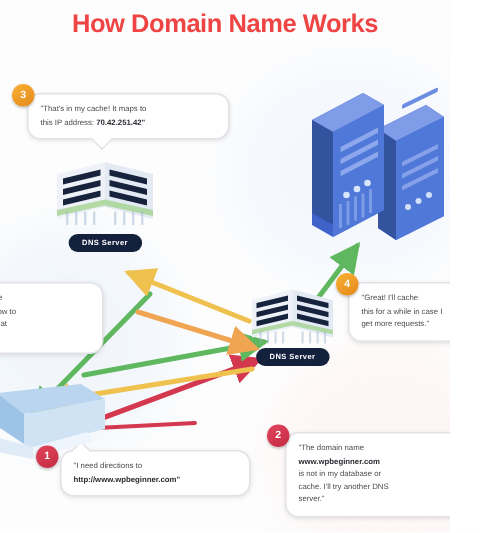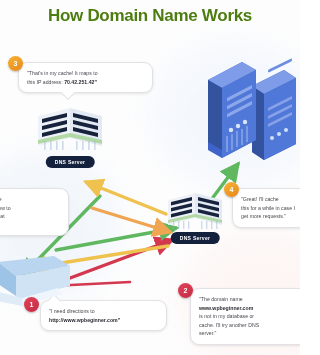--- a/index.html
+++ b/index.html
@@ -10,21 +10,21 @@
     overflow:hidden;
     position:relative;
   }
   #stage{position:absolute;inset:0;overflow:hidden;background:#fdfdfd;}
 
   
   .title{
     position:absolute;left:0;top:6px;width:300px;
     text-align:center;
     font-size:17px;font-weight:bold;letter-spacing:-0.3px;
-    color:#4d7c0f;
+    color:#ef4444;
   }
 
   
   .wash{position:absolute;border-radius:50%;filter:blur(14px);opacity:.55;}
   .wash.w1{left:-30px;top:150px;width:150px;height:150px;background:#eaf2fb;}
   .wash.w2{left:180px;top:230px;width:160px;height:140px;background:#fdf1ef;}
   .wash.w3{left:150px;top:40px;width:170px;height:150px;background:#eef4fd;}
 
   
   svg.arrows{position:absolute;left:0;top:0;width:300px;height:355px;}

